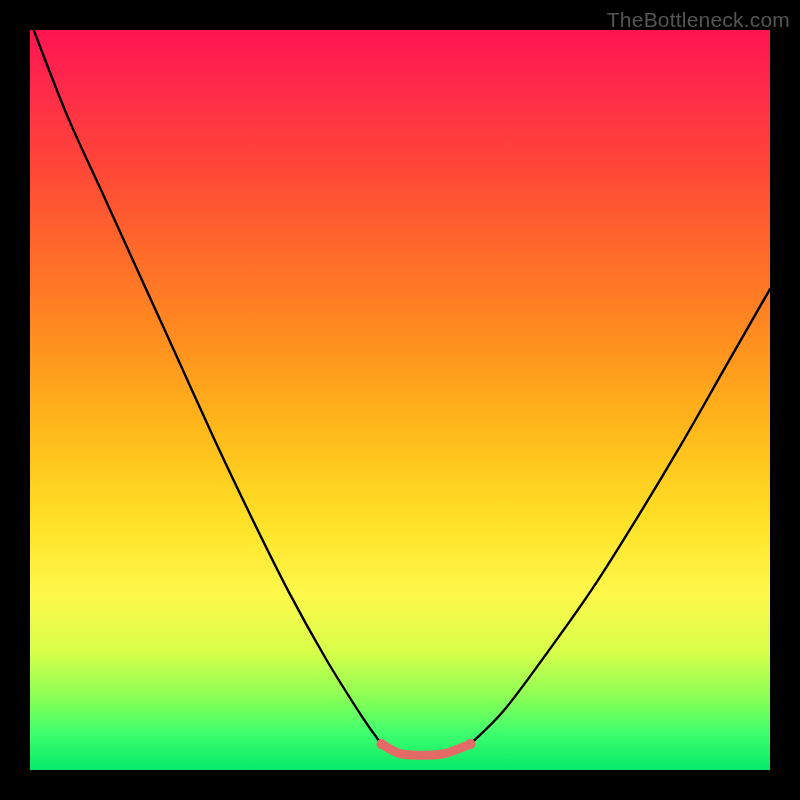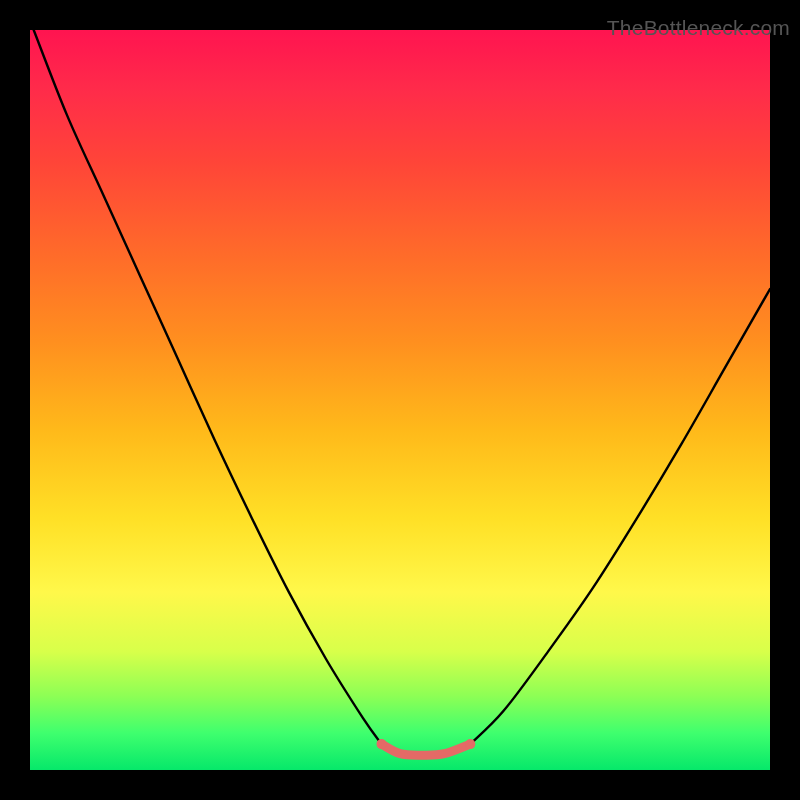--- a/index.html
+++ b/index.html
@@ -12,21 +12,21 @@
     font-family: Arial, Helvetica, sans-serif;
   }
   .stage {
     position: relative;
     width: 800px;
     height: 800px;
     background: #000;
   }
   .watermark {
     position: absolute;
-    top: 16px;
+    top: 8px;
     right: 10px;
     color: #555;
     font-size: 21px;
     letter-spacing: 0.2px;
     font-weight: 400;
     z-index: 5;
   }
   .plot {
     position: absolute;
     left: 30px;

